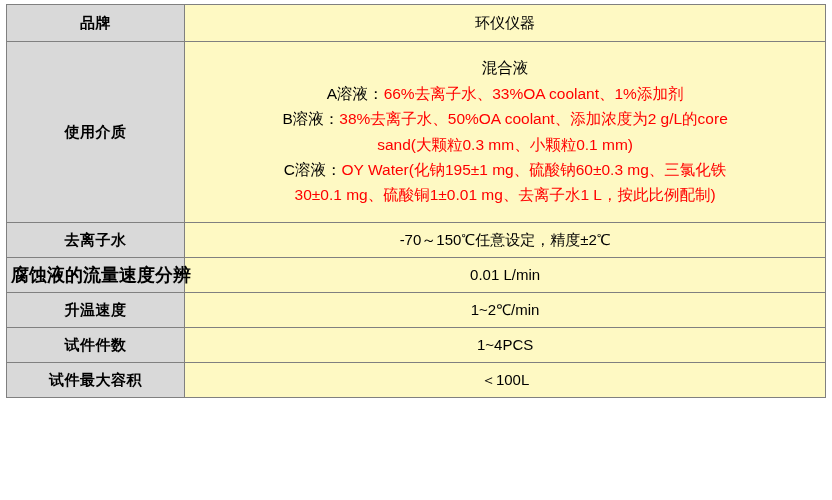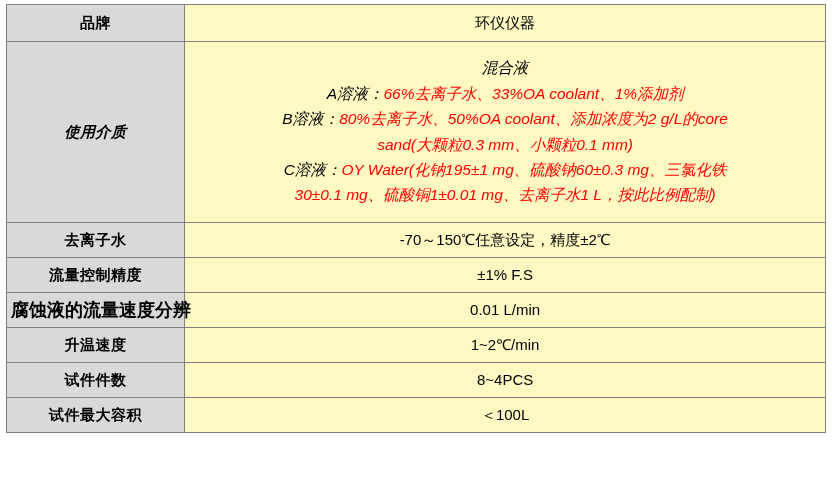--- a/index.html
+++ b/index.html
@@ -72,21 +72,21 @@
     color: #000;
     white-space: normal;
   }
   .red {
     color: #ff0000;
   }
   .black {
     color: #000000;
   }
   .h1row td { height: 32px; }
-  .mediarow td { height: 168px; font-style: italic; }
+  .mediarow td { height: 168px; }
   .stdrow td { height: 30px; }
 </style>
 </head>
 <body>
 
 <div class="sheet">
   <table class="spec">
     <colgroup>
       <col class="labelcol">
       <col class="valuecol">
@@ -99,59 +99,55 @@
       </tr>
 
       <tr class="mediarow">
         <td class="label">使用介质</td>
         <td class="value media">
           <div class="media-title">混合液</div>
           <div class="media-line">
             <span class="black">A溶液：</span><span class="red">66%去离子水、33%OA coolant、1%添加剂</span>
           </div>
           <div class="media-line">
-            <span class="black">B溶液：</span><span class="red">80%去离子水、50%OA coolant、添加浓度为2 g/L的core</span>
+            <span class="black">B溶液：</span><span class="red">38%去离子水、50%OA coolant、添加浓度为2 g/L的core</span>
           </div>
           <div class="media-line">
             <span class="red">sand(大颗粒0.3 mm、小颗粒0.1 mm)</span>
           </div>
           <div class="media-line">
             <span class="black">C溶液：</span><span class="red">OY Water(化钠195±1 mg、硫酸钠60±0.3 mg、三氯化铁</span>
           </div>
           <div class="media-line">
             <span class="red">30±0.1 mg、硫酸铜1±0.01 mg、去离子水1 L，按此比例配制)</span>
           </div>
         </td>
       </tr>
 
       <tr class="stdrow">
         <td class="label">去离子水</td>
         <td class="value">-70～150℃任意设定，精度±2℃</td>
       </tr>
 
 
-      <tr class="stdrow">
-        <td class="label">流量控制精度</td>
-        <td class="value">±1% F.S</td>
-      </tr>
 
       <tr class="stdrow">
         <td class="label tight">腐蚀液的流量速度分辨</td>
         <td class="value">0.01 L/min</td>
       </tr>
 
       <tr class="stdrow">
         <td class="label">升温速度</td>
         <td class="value">1~2℃/min</td>
       </tr>
 
 
       <tr class="stdrow">
         <td class="label">试件件数</td>
-        <td class="value">8~4PCS</td>
+        <td class="value">1~4PCS</td>
       </tr>
 
       <tr class="stdrow">
         <td class="label">试件最大容积</td>
         <td class="value">＜100L</td>
       </tr>
 
     </tbody>
   </table>
 </div>

